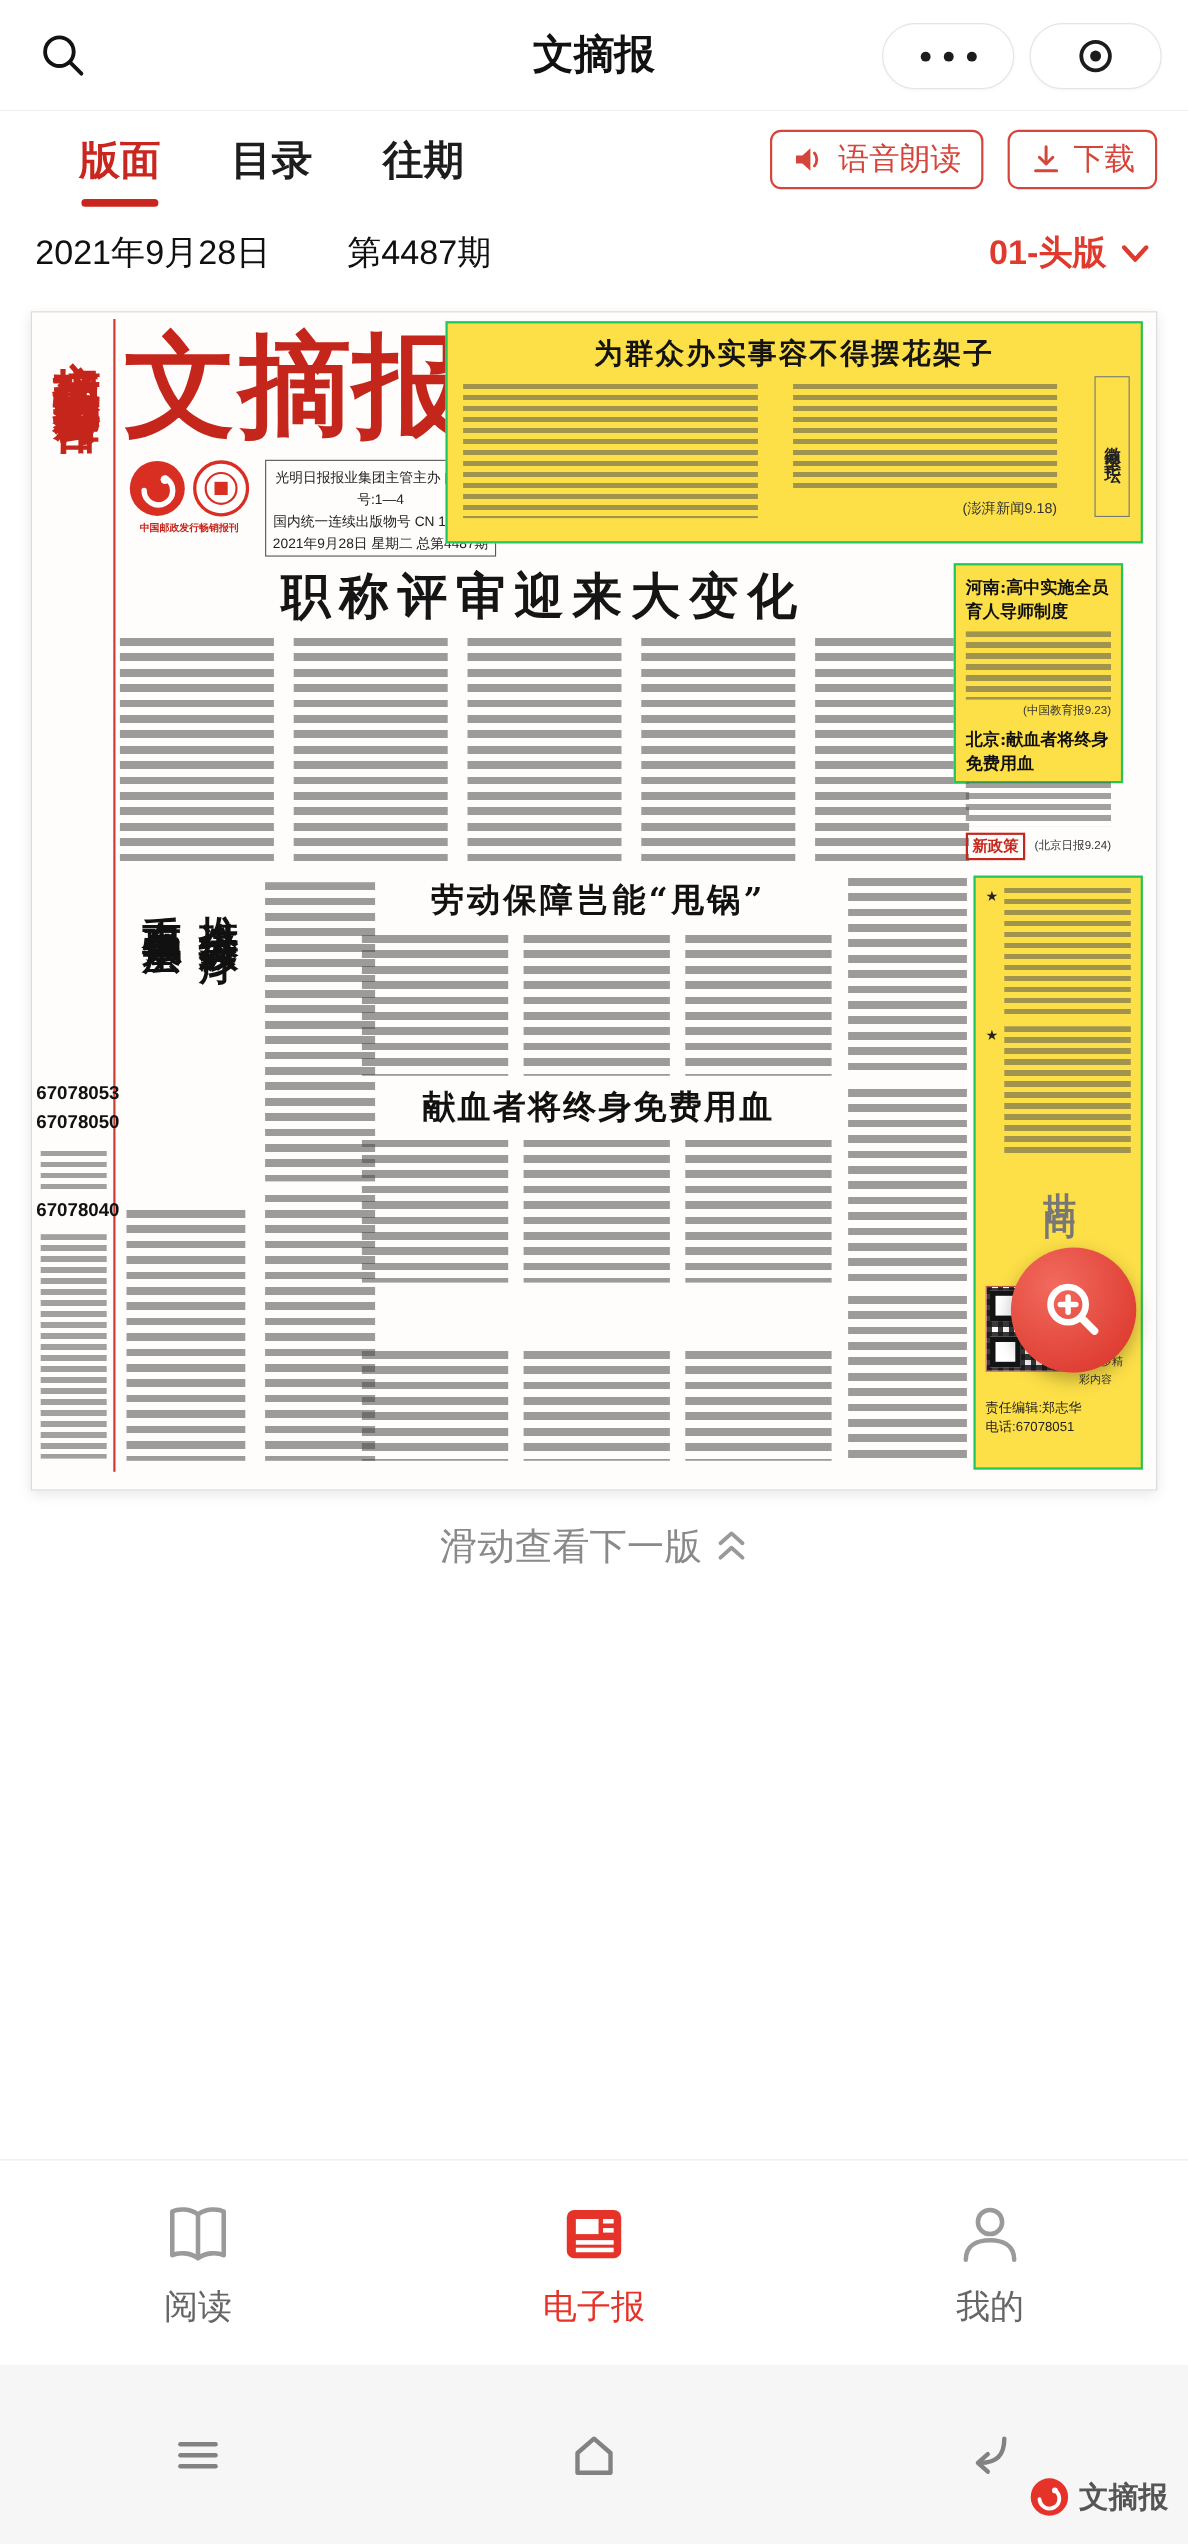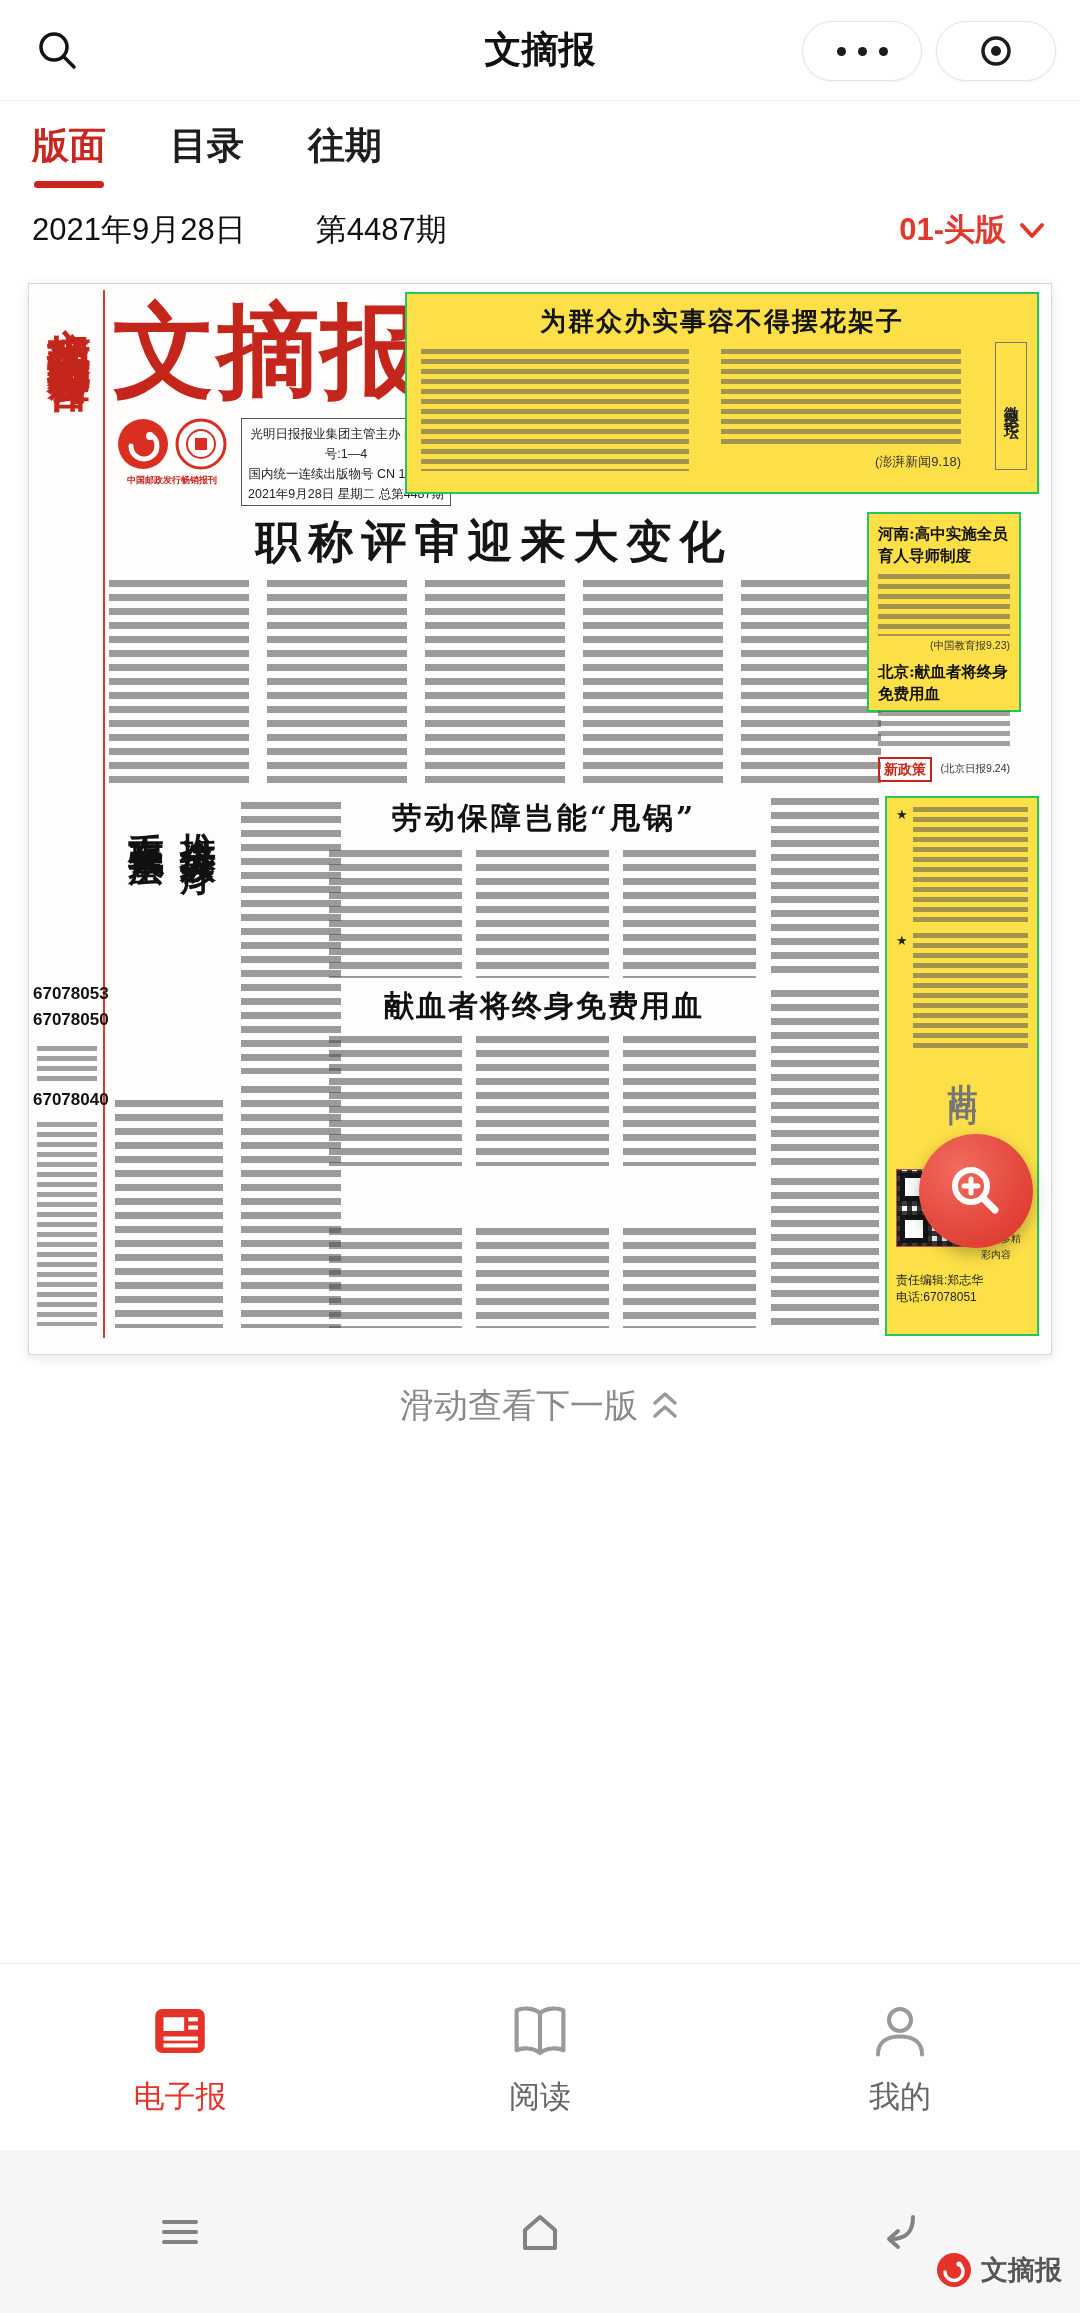--- a/index.html
+++ b/index.html
@@ -10,21 +10,21 @@
   
   .hdr{height:100px;display:flex;align-items:center;position:relative;border-bottom:1px solid #f0f0f0;background:#fff;}
   .hdr .search{margin-left:34px;display:flex;}
   .hdr .ttl{position:absolute;left:50%;transform:translateX(-50%);font-size:37px;font-weight:700;}
   .capsule{position:absolute;right:24px;top:21px;display:flex;gap:14px;}
   .pill{width:118px;height:58px;border:1px solid #e4e4e4;border-radius:30px;background:#fff;
         display:flex;align-items:center;justify-content:center;box-shadow:0 1px 3px rgba(0,0,0,.05);}
   .dots span{width:9px;height:9px;border-radius:50%;background:#1c1c1c;display:inline-block;margin:0 6px;}
 
   
-  .tabs{height:90px;display:flex;align-items:center;padding-left:32px;position:relative;background:#fff;}
+  .tabs{height:90px;display:flex;align-items:center;padding-left:32px;position:relative;background:#fff;margin-left:40px;}
   .tab{font-size:37px;font-weight:700;color:#1d1d1d;margin-right:64px;position:relative;cursor:pointer;}
   .tab.active{color:#c8261e;}
   .tab.active::after{content:"";position:absolute;left:2px;right:2px;bottom:-17px;height:7px;border-radius:4px;background:#c8261e;}
   .acts{position:absolute;right:28px;top:17px;display:flex;gap:22px;}
   .act{display:flex;align-items:center;gap:10px;border:2px solid #d4453c;color:#d4453c;background:#fff;
        border-radius:10px;height:54px;padding:0 18px;font-size:28px;font-weight:500;font-family:inherit;}
 
   
   .issue{height:78px;display:flex;align-items:center;padding:0 32px;font-size:31px;color:#101010;background:#fff;}
   .issue .num{margin-left:70px;}
@@ -85,20 +85,37 @@
           <circle cx="20" cy="20" r="5" fill="#1c1c1c"></circle>
         </svg>
     </div>
   </div>
 </div>
 
 <div class="tabs">
   <div class="tab active">版面</div>
   <div class="tab">目录</div>
   <div class="tab">往期</div>
+  <div class="acts">
+    <button class="act">
+      <svg width="32" height="32" viewBox="0 0 44 44">
+          <path d="M5 17 H13 L23 8 V36 L13 27 H5 Z" fill="#d4453c"></path>
+          <path d="M28 14 C32 18 32 26 28 30" fill="none" stroke="#d4453c" stroke-width="3.5" stroke-linecap="round"></path>
+        </svg>
+      <span>语音朗读</span>
+    </button>
+    <button class="act">
+      <svg width="30" height="30" viewBox="0 0 44 44">
+          <line x1="22" y1="5" x2="22" y2="27" stroke="#d4453c" stroke-width="4" stroke-linecap="round"></line>
+          <polyline points="13,19 22,28 31,19" fill="none" stroke="#d4453c" stroke-width="4" stroke-linecap="round" stroke-linejoin="round"></polyline>
+          <line x1="8" y1="37" x2="36" y2="37" stroke="#d4453c" stroke-width="4" stroke-linecap="round"></line>
+        </svg>
+      <span>下载</span>
+    </button>
+  </div>
 </div>
 
 <div class="issue">
   <span>2021年9月28日</span>
   <span class="num">第4487期</span>
   <span class="pagesel">
     <span>01-头版</span>
     <svg width="32" height="24" viewBox="0 0 32 24">
         <polyline points="6,7 16,18 26,7" fill="none" stroke="#e03a2e" stroke-width="4" stroke-linecap="round" stroke-linejoin="round"></polyline>
       </svg>
@@ -232,40 +249,40 @@
 
 <div class="hint">
   <span>滑动查看下一版</span>
   <svg width="30" height="34" viewBox="0 0 30 34">
       <polyline points="5,14 15,5 25,14" fill="none" stroke="#999" stroke-width="3.5" stroke-linecap="round" stroke-linejoin="round"></polyline>
       <polyline points="5,27 15,18 25,27" fill="none" stroke="#999" stroke-width="3.5" stroke-linecap="round" stroke-linejoin="round"></polyline>
     </svg>
 </div>
 
 <div class="tabbar">
+  <div class="tb">
+    <svg width="66" height="66" viewBox="0 0 48 48">
+        <path d="M24 11 C19 7 11 7 7 9 V38 C11 36 19 36 24 40 C29 36 37 36 41 38 V9 C37 7 29 7 24 11 Z" fill="none" stroke="#9a9a9a" stroke-width="3" stroke-linejoin="round"></path>
+        <line x1="24" y1="11" x2="24" y2="40" stroke="#9a9a9a" stroke-width="3"></line>
+      </svg>
+    <span>阅读</span>
+  </div>
   <div class="tb active">
     <svg width="66" height="66" viewBox="0 0 48 48">
         <rect x="6" y="8" width="36" height="32" rx="5" fill="#e6332a"></rect>
         <rect x="12" y="14" width="15" height="10" fill="#fff"></rect>
         <rect x="30" y="14" width="7" height="3" fill="#fff"></rect>
         <rect x="30" y="20" width="7" height="3" fill="#fff"></rect>
         <rect x="12" y="28" width="25" height="3" fill="#fff"></rect>
         <rect x="12" y="33" width="25" height="3" fill="#fff"></rect>
       </svg>
     <span>电子报</span>
   </div>
   <div class="tb">
     <svg width="66" height="66" viewBox="0 0 48 48">
-        <path d="M24 11 C19 7 11 7 7 9 V38 C11 36 19 36 24 40 C29 36 37 36 41 38 V9 C37 7 29 7 24 11 Z" fill="none" stroke="#9a9a9a" stroke-width="3" stroke-linejoin="round"></path>
-        <line x1="24" y1="11" x2="24" y2="40" stroke="#9a9a9a" stroke-width="3"></line>
-      </svg>
-    <span>阅读</span>
-  </div>
-  <div class="tb">
-    <svg width="66" height="66" viewBox="0 0 48 48">
         <circle cx="24" cy="16" r="8" fill="none" stroke="#9a9a9a" stroke-width="3"></circle>
         <path d="M8 41 C8 31 16 28 24 28 C32 28 40 31 40 41" fill="none" stroke="#9a9a9a" stroke-width="3" stroke-linecap="round"></path>
       </svg>
     <span>我的</span>
   </div>
 </div>
 
 <div class="sysbar">
   <div class="sys">
     <svg width="48" height="40" viewBox="0 0 48 40">

